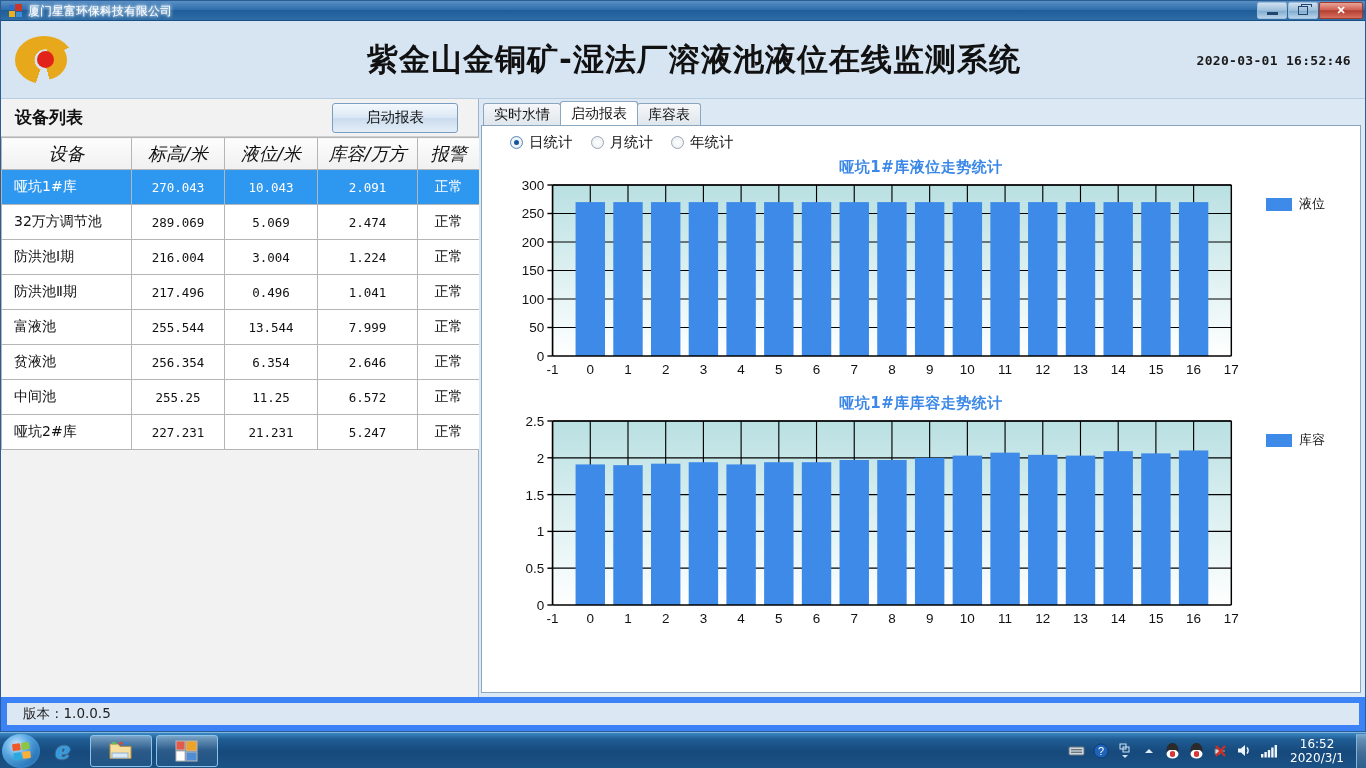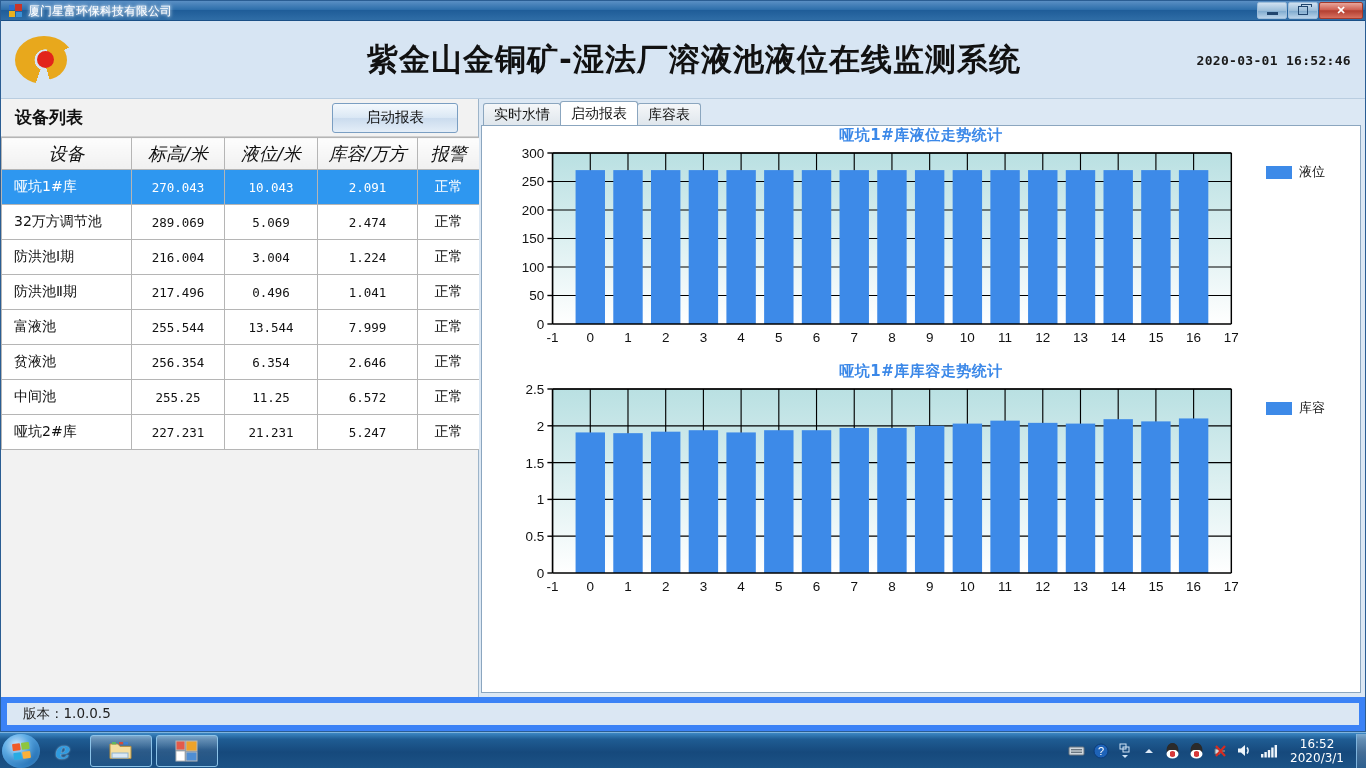--- a/index.html
+++ b/index.html
@@ -359,20 +359,34 @@
       <div id="grid-fill"></div>
     </div>
 
     <div id="right-panel">
       <div id="tabstrip">
           <div class="tab">实时水情</div>
           <div class="tab active">启动报表</div>
           <div class="tab">库容表</div>
         </div>
       <div id="tabpage">
+        <div id="radio-row">
+            <label class="radio on">
+              <span class="dot"></span>
+              <span class="t">日统计</span>
+            </label>
+            <label class="radio">
+              <span class="dot"></span>
+              <span class="t">月统计</span>
+            </label>
+            <label class="radio">
+              <span class="dot"></span>
+              <span class="t">年统计</span>
+            </label>
+          </div>
 
         <div class="chart-block">
           <div class="chart-title">哑坑1#库液位走势统计</div>
           <div class="chart-row">
             <div class="chart-canvas-wrap">
               <svg id="svg-chart-0" viewBox="0 0 740 205" width="100%" height="205" preserveAspectRatio="none">
                   <defs>
                     <linearGradient id="svg-chart-0-g" x1="0" y1="0" x2="0" y2="1">
                       <stop offset="0" stop-color="#b9e0e2"></stop>
                       <stop offset="1" stop-color="#ffffff"></stop>

